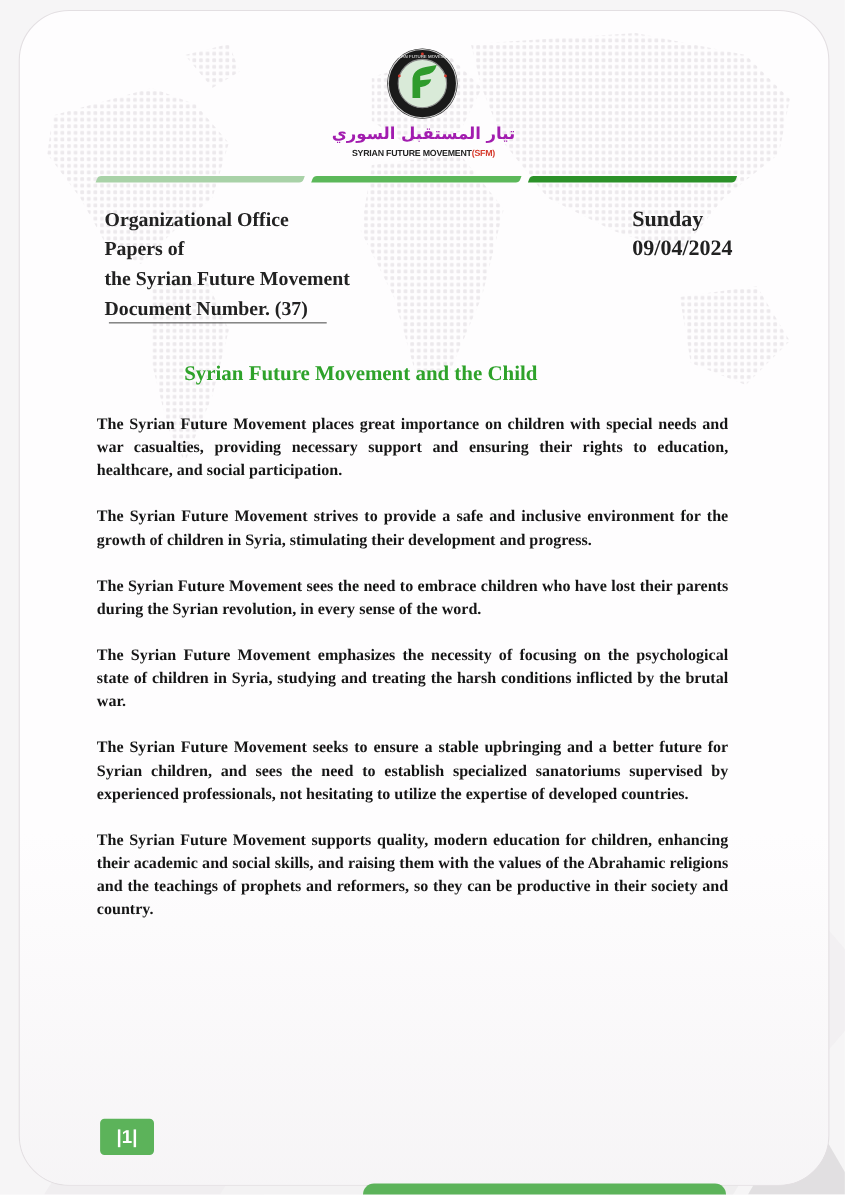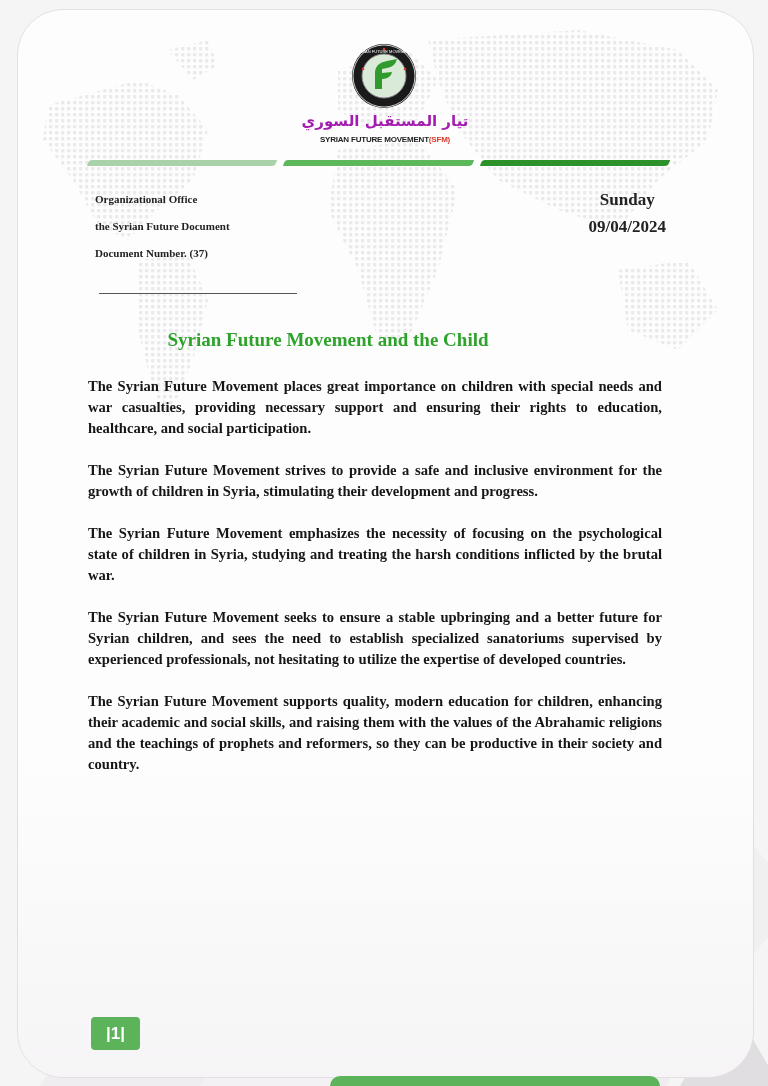--- a/index.html
+++ b/index.html
@@ -33,24 +33,24 @@
       font-family: "Liberation Sans", sans-serif; font-weight: bold; font-size: 8px; color: #222;
       letter-spacing: -0.2px;
     }
     .brand-en .abbr { color: #d63a2c; }
 
     .bar { position: absolute; top: 160px; height: 6px; border-radius: 3px 0 3px 0; transform: skewX(-20deg); }
     .bar.b1 { left: 88px; width: 188px; background: #a9d2a8; }
     .bar.b2 { left: 284px; width: 189px; background: #5cb85a; }
     .bar.b3 { left: 481px; width: 188px; background: #2b9128; }
 
-    .hdr-left { position: absolute; left: 95px; top: 186px; font-size: 11px; line-height: 27px; font-weight: bold; color: #222; }
+    .hdr-left { position: absolute; left: 95px; top: 186px; font-size: 18px; line-height: 27px; font-weight: bold; color: #222; }
     .hdr-left .line { display: block; white-space: nowrap; }
     .hdr-underline { position: absolute; left: 99px; top: 293px; width: 198px; height: 1px; background: #555; }
-    .hdr-right { position: absolute; right: 102px; top: 186px; font-size: 17px; line-height: 27px; font-weight: bold; color: #222; text-align: center; }
+    .hdr-right { position: absolute; right: 102px; top: 186px; font-size: 20px; line-height: 27px; font-weight: bold; color: #222; text-align: left; }
     .hdr-right .line { display: block; }
 
     .doc-title {
       position: absolute; left: 0; width: 656px; top: 329px; text-align: center;
       font-size: 19px; font-weight: bold; color: #2ea22a;
     }
     .body { position: absolute; left: 88px; top: 376px; width: 574px; }
     .para {
       margin: 0 0 21px 0; font-size: 14.6px; line-height: 21px; font-weight: bold;
       text-align: justify; color: #161616;
@@ -123,35 +123,37 @@
   <div class="brand-en">
     <span>SYRIAN FUTURE MOVEMENT</span><span class="abbr">(SFM)</span>
   </div>
 
   <div class="bar b1"></div>
   <div class="bar b2"></div>
   <div class="bar b3"></div>
 
   <div class="hdr-left">
     <span class="line">Organizational Office</span>
-    <span class="line">the Syrian Future Document</span>
+    <span class="line">Papers of</span>
+    <span class="line">the Syrian Future Movement</span>
     <span class="line">Document Number. (37)</span>
   </div>
   <div class="hdr-underline"></div>
 
   <div class="hdr-right">
     <span class="line">Sunday</span>
     <span class="line">09/04/2024</span>
   </div>
 
   <div class="doc-title">Syrian Future Movement and the Child</div>
 
   <div class="body">
     <p class="para">The Syrian Future Movement places great importance on children with special needs and war casualties, providing necessary support and ensuring their rights to education, healthcare, and social participation.</p>
     <p class="para">The Syrian Future Movement strives to provide a safe and inclusive environment for the growth of children in Syria, stimulating their development and progress.</p>
+    <p class="para">The Syrian Future Movement sees the need to embrace children who have lost their parents during the Syrian revolution, in every sense of the word.</p>
     <p class="para">The Syrian Future Movement emphasizes the necessity of focusing on the psychological state of children in Syria, studying and treating the harsh conditions inflicted by the brutal war.</p>
     <p class="para">The Syrian Future Movement seeks to ensure a stable upbringing and a better future for Syrian children, and sees the need to establish specialized sanatoriums supervised by experienced professionals, not hesitating to utilize the expertise of developed countries.</p>
     <p class="para">The Syrian Future Movement supports quality, modern education for children, enhancing their academic and social skills, and raising them with the values of the Abrahamic religions and the teachings of prophets and reformers, so they can be productive in their society and country.</p>
   </div>
 
   <div class="page-num">|1|</div>
   <div class="footer-bar"></div>
 </div>
 
 </body></html>

